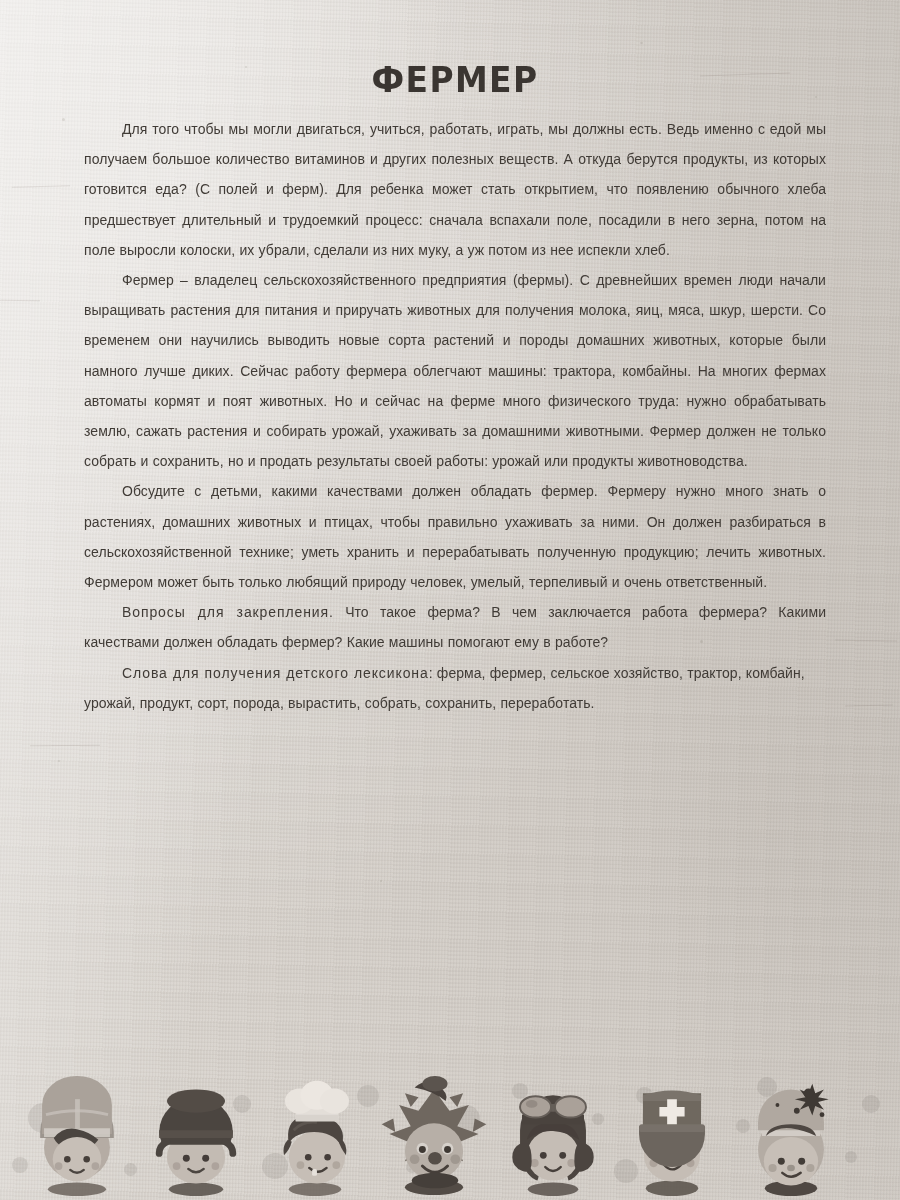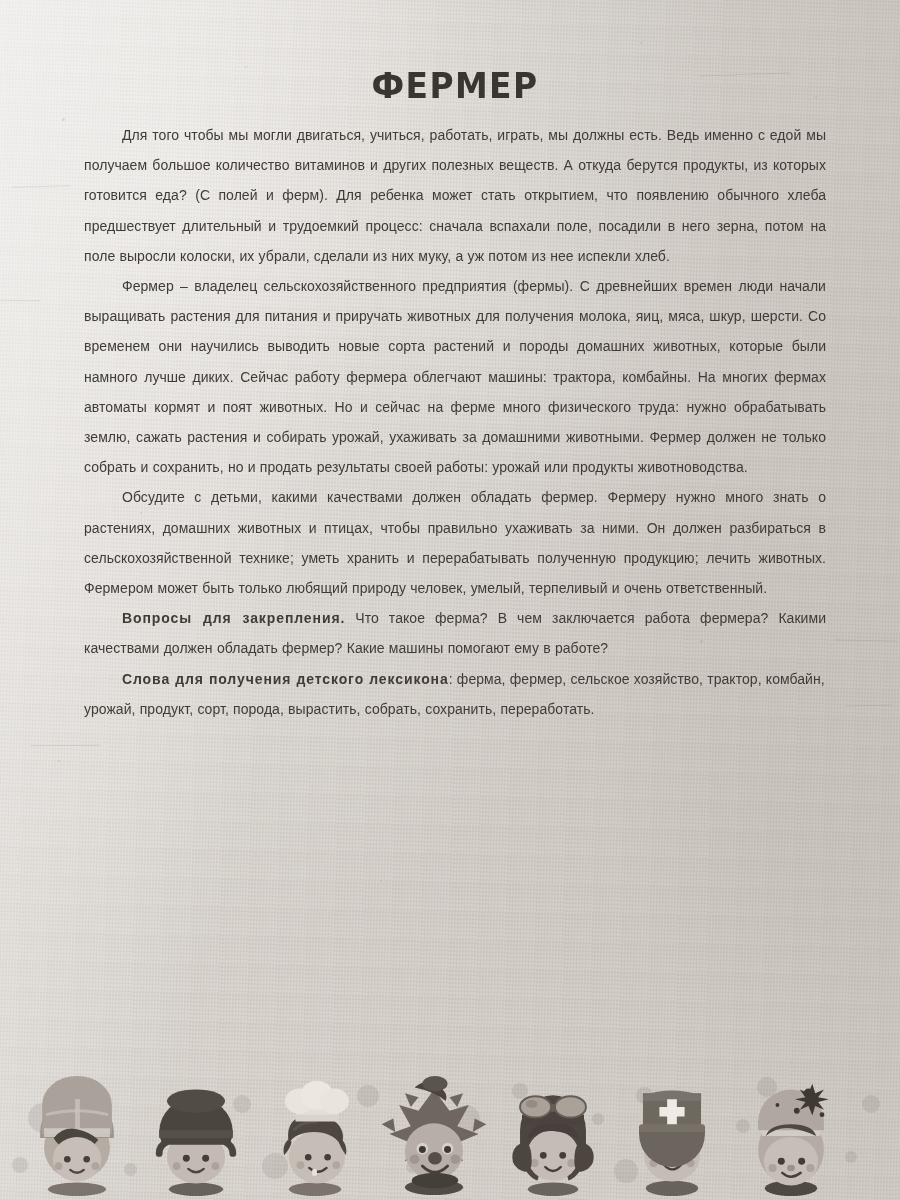--- a/index.html
+++ b/index.html
@@ -47,21 +47,21 @@
   .fiber {
     position: absolute;
     background: rgba(110,102,95,.14);
     height: 1px;
   }
 
   
   .content {
     position: absolute;
     left: 84px;
-    top: 10px;
+    top: 4px;
     width: 742px;
   }
 
   .doc-title {
     text-align: center;
     font-size: 35px;
     font-weight: bold;
     letter-spacing: 1.5px;
     margin: 56px 0 14px 0;
     color: #3a3531;
@@ -75,21 +75,21 @@
     line-height: 30.2px;
     text-align: justify;
     text-indent: 38px;
     color: #403b36;
     letter-spacing: .05px;
     word-spacing: .3px;
   }
   p.para.last-left { text-align: left; }
 
   .lead {
-    font-weight: bold;
+    font-weight: normal;
     letter-spacing: .9px;
   }
 
   
   .strip {
     position: absolute;
     left: 0;
     bottom: 0;
     width: 900px;
     height: 135px;

